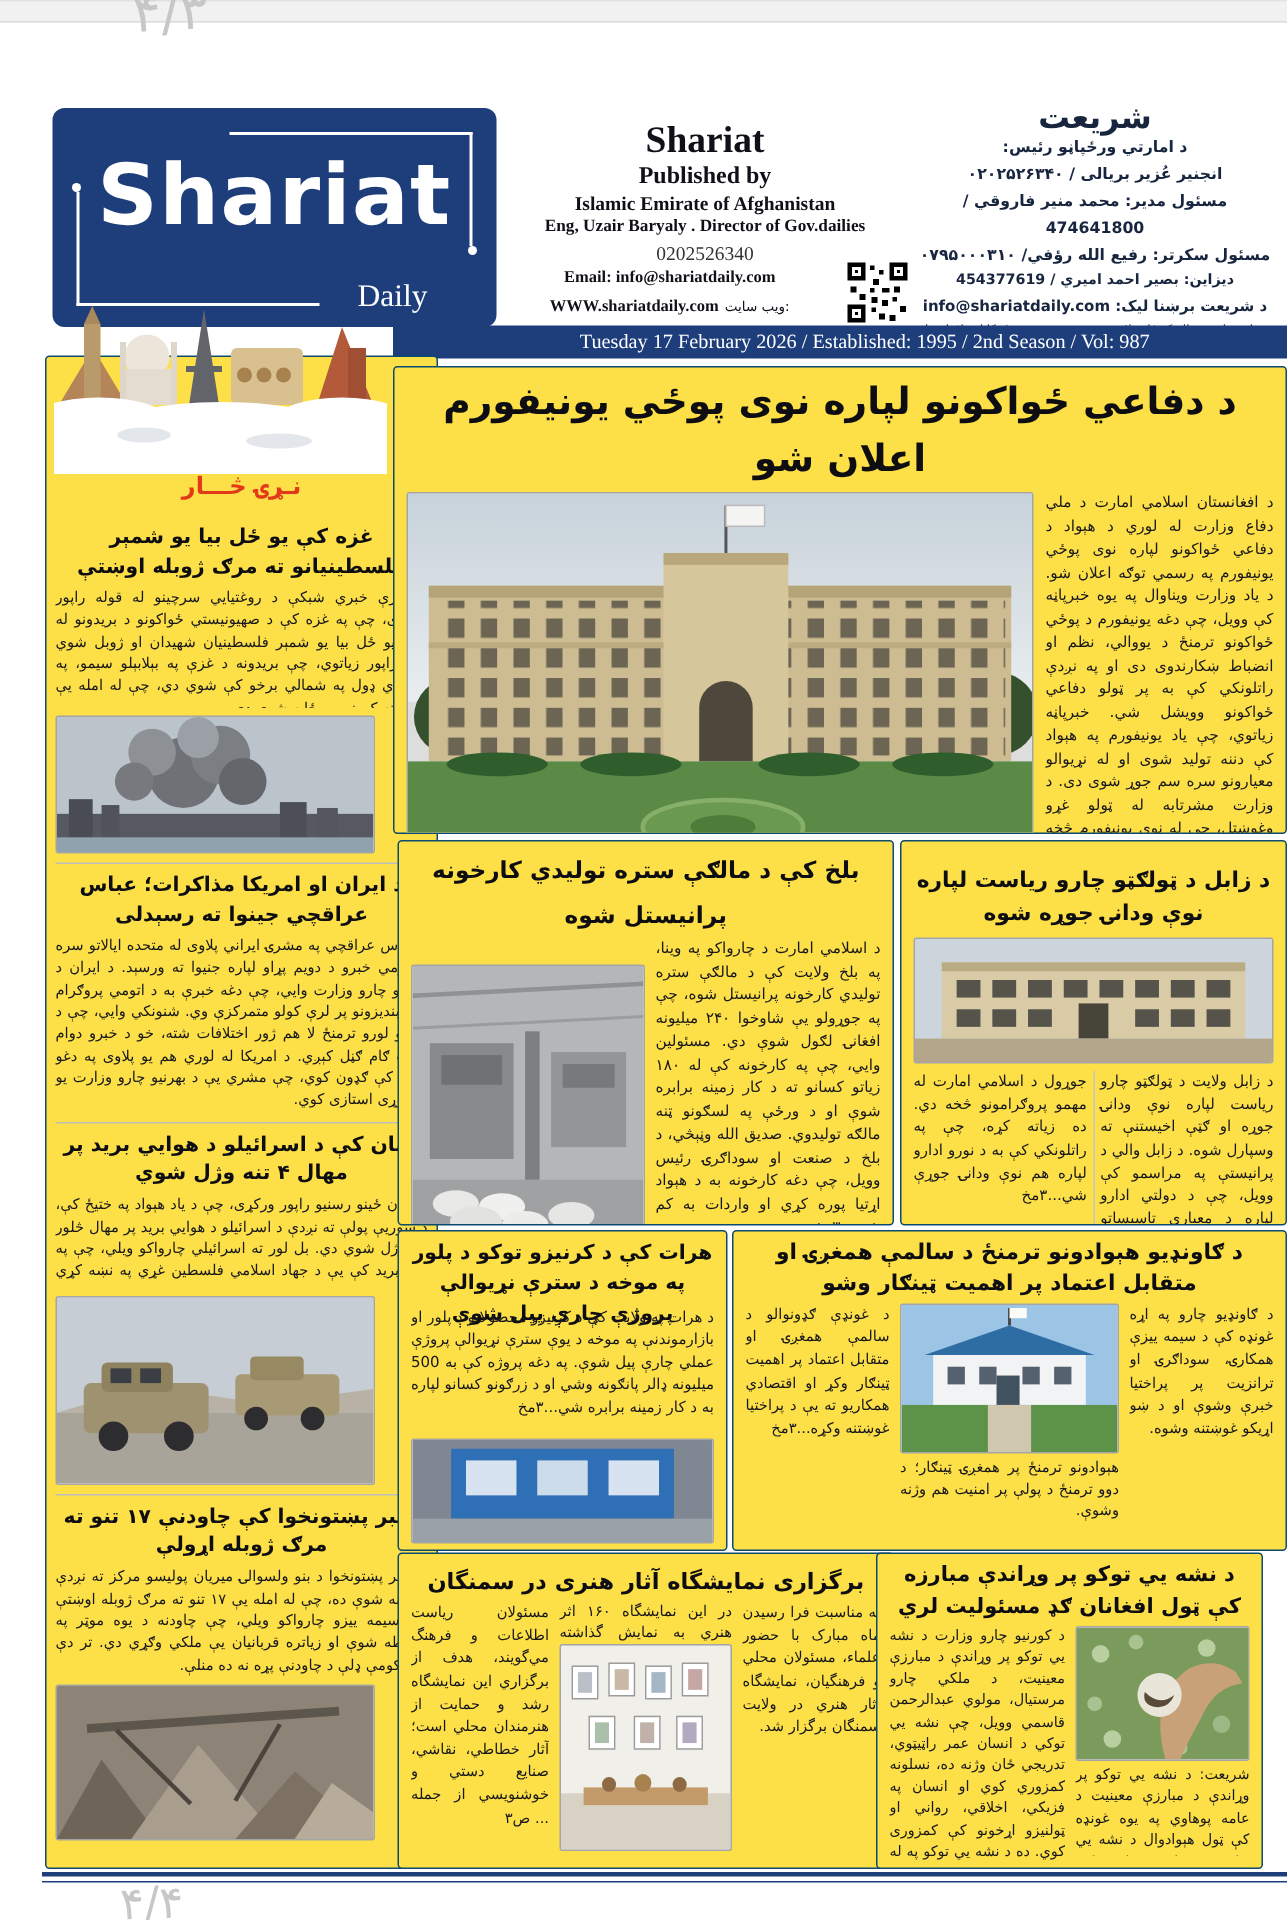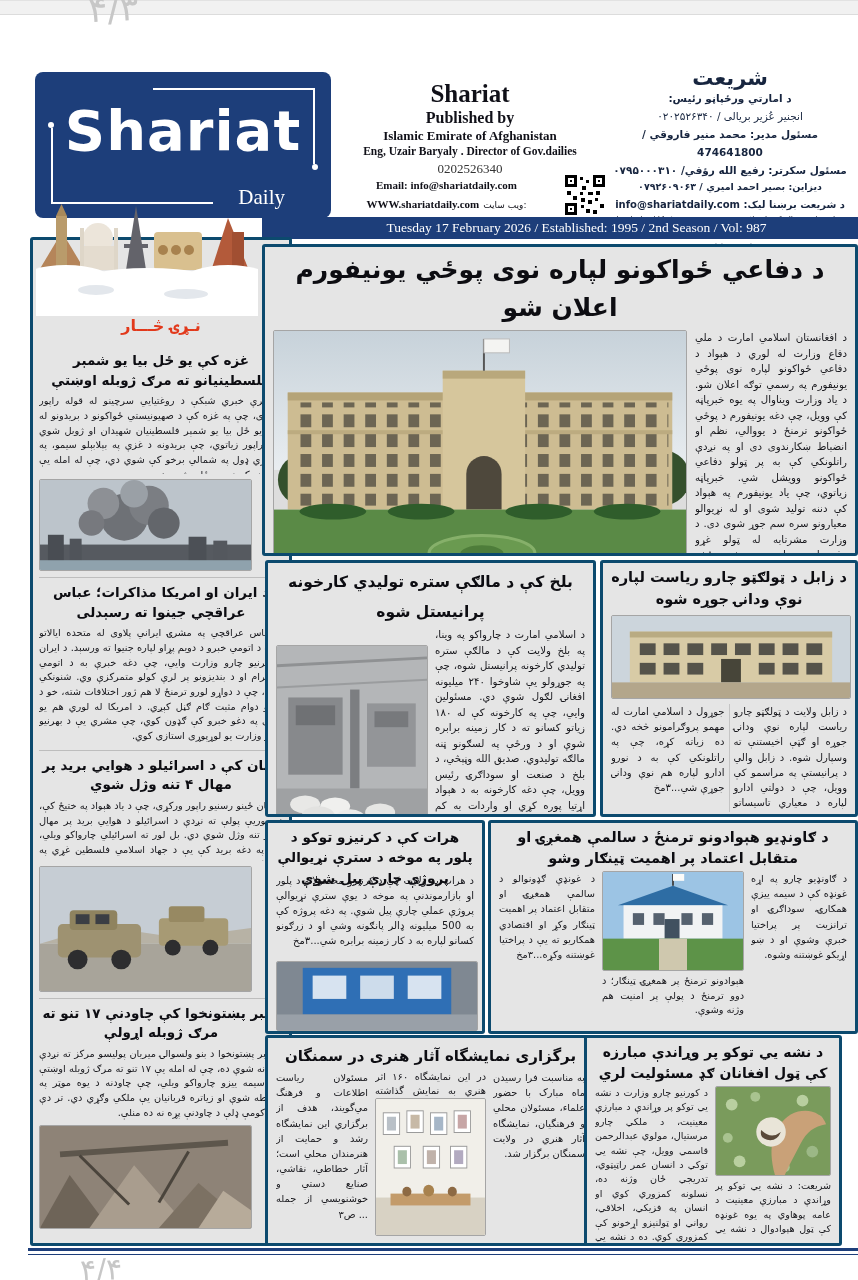--- a/index.html
+++ b/index.html
@@ -1,19 +1,19 @@
 <!DOCTYPE html>
 <html lang="en"><head>
 <meta charset="utf-8">
 <style>
   html,body{margin:0;padding:0;background:#ffffff;}
   #page{position:relative;width:858px;height:1280px;background:#ffffff;overflow:hidden;
         font-family:"DejaVu Sans",sans-serif;}
   .abs{position:absolute;}
-  .box{position:absolute;border:3px solid #0c4a6e;border-radius:3px;background:#e5e5e5;
+  .box{position:absolute;border:1px solid #0c4a6e;border-radius:3px;background:#fde047;
        overflow:hidden;box-sizing:border-box;}
   .hl{font-weight:bold;text-align:center;color:#0d0d12;direction:rtl;
       font-family:"DejaVu Sans",sans-serif;}
   .body-txt{direction:rtl;text-align:justify;color:#17171c;overflow:hidden;
       font-family:"DejaVu Sans",sans-serif;}
   .photo{border:1px solid #a5a5a5;border-radius:2px;overflow:hidden;background:#ddd;box-sizing:border-box;}
   .photo svg{display:block;width:100%;height:100%;}
   .serif{font-family:"Liberation Serif",serif;}
   .ww-art{border-top:1px solid #bdbdbd;margin-top:6px;padding-top:5px;}
   .annot{font-family:"DejaVu Sans",sans-serif;color:#c7c7c7;}
@@ -77,24 +77,24 @@
         <rect x="17" y="31" width="3" height="3" fill="#000"></rect>
           <rect x="22" y="35" width="4" height="4" fill="#000"></rect>
           <rect x="29" y="36" width="4" height="4" fill="#000"></rect>
       </svg>
     </div>
   </div>
 
   <div class="abs" style="left:610px;top:66px;width:240px;direction:rtl;text-align:center;color:#17253f;">
     <div style="font-weight:bold;font-size:21px;line-height:1.15;">شريعت</div>
     <div style="font-weight:bold;font-size:10.5px;line-height:1.7;">د امارتي ورځپاڼو رئيس:</div>
-    <div style="font-weight:normal;font-size:10.5px;line-height:1.7;">انجنير عُزير بريالی / ۰۲۰۲۵۲۶۳۴۰</div>
+    <div style="font-weight:bold;font-size:10.5px;line-height:1.7;">انجنير عُزير بريالی / ۰۲۰۲۵۲۶۳۴۰</div>
     <div style="font-weight:bold;font-size:10.5px;line-height:1.7;">مسئول مدير:  محمد منير فاروقي / 474641800</div>
     <div style="font-weight:bold;font-size:10.5px;line-height:1.7;">مسئول سکرتر: رفيع الله رؤفي/ ۰۷۹۵۰۰۰۳۱۰</div>
-    <div style="font-weight:bold;font-size:9.5px;line-height:1.7;">ديزاين:  بصير احمد اميري    /    ۰۷۹۲۶۰۹۰۶۳</div>
+    <div style="font-weight:bold;font-size:9.5px;line-height:1.7;">ديزاين:  بصير احمد اميري    /    454377619</div>
     <div style="font-weight:bold;font-size:10px;line-height:1.7;">د شريعت برښنا ليک:   info@shariatdaily.com</div>
     <div style="font-size:7.8px;line-height:1.8;color:#2a2a33;">پته: اتمه ناحيه، د الميک څلور لاري، د حضوري چمن ختيځ، کابل ـ افغانستان</div>
     <div style="font-weight:bold;font-size:8.2px;line-height:1.6;">شماره توزيع و شکايات: ۰۲۰۲۳۱۲۵۰۹ / ۰۷۶۶۰۴۴۹۶۶ / ۰۷۳۱۶۰۶۰۷۳</div>
   </div>
 
   <div class="abs serif" style="left:262px;top:217px;width:629px;height:22px;background:#1d3e7a;color:#fff;font-size:13.5px;
               text-align:center;line-height:22px;border-radius:1px;">Tuesday  17  February  2026 /  Established: 1995  / 2nd Season  /  Vol: 987</div>
 
   <div class="box" style="left:30px;top:237px;width:262px;height:1009px;padding:0 6px;">
     <div style="height:76px;"></div>
@@ -254,21 +254,21 @@
           <ellipse cx="30" cy="160" rx="16" ry="9" fill="#e8e8e6"></ellipse>
             <ellipse cx="62" cy="162" rx="16" ry="9" fill="#f0f0ee"></ellipse>
           <ellipse cx="44" cy="172" rx="18" ry="10" fill="#e2e2e0"></ellipse>
             <ellipse cx="78" cy="174" rx="16" ry="9" fill="#ececea"></ellipse>
           <ellipse cx="110" cy="168" rx="16" ry="9" fill="#e6e6e4"></ellipse>
         </svg>
       </div>
     </div>
   </div>
 
-  <div class="box" style="left:600px;top:560px;width:258px;height:257px;padding:4px 8px;">
+  <div class="box" style="left:600px;top:560px;width:258px;height:257px;padding:16px 8px;">
     <div class="hl" style="font-size:14.5px;line-height:1.5;height:46px;">د زابل د ټولګټو چارو رياست لپاره نوې ودانۍ جوړه شوه</div>
     <div class="photo" style="width:240px;height:84px;margin:2px auto 5px;">
       <svg viewBox="0 0 240 84" preserveAspectRatio="none">
         <rect width="240" height="84" fill="#ccd5dc"></rect>
         <rect x="18" y="16" width="204" height="52" fill="#d8cba6"></rect>
         <rect x="18" y="16" width="204" height="6" fill="#b9ab82"></rect>
         <rect x="28" y="28" width="16" height="12" fill="#55534a"></rect>
           <rect x="52" y="28" width="16" height="12" fill="#55534a"></rect>
         <rect x="76" y="28" width="16" height="12" fill="#55534a"></rect>
           <rect x="100" y="28" width="16" height="12" fill="#55534a"></rect>

